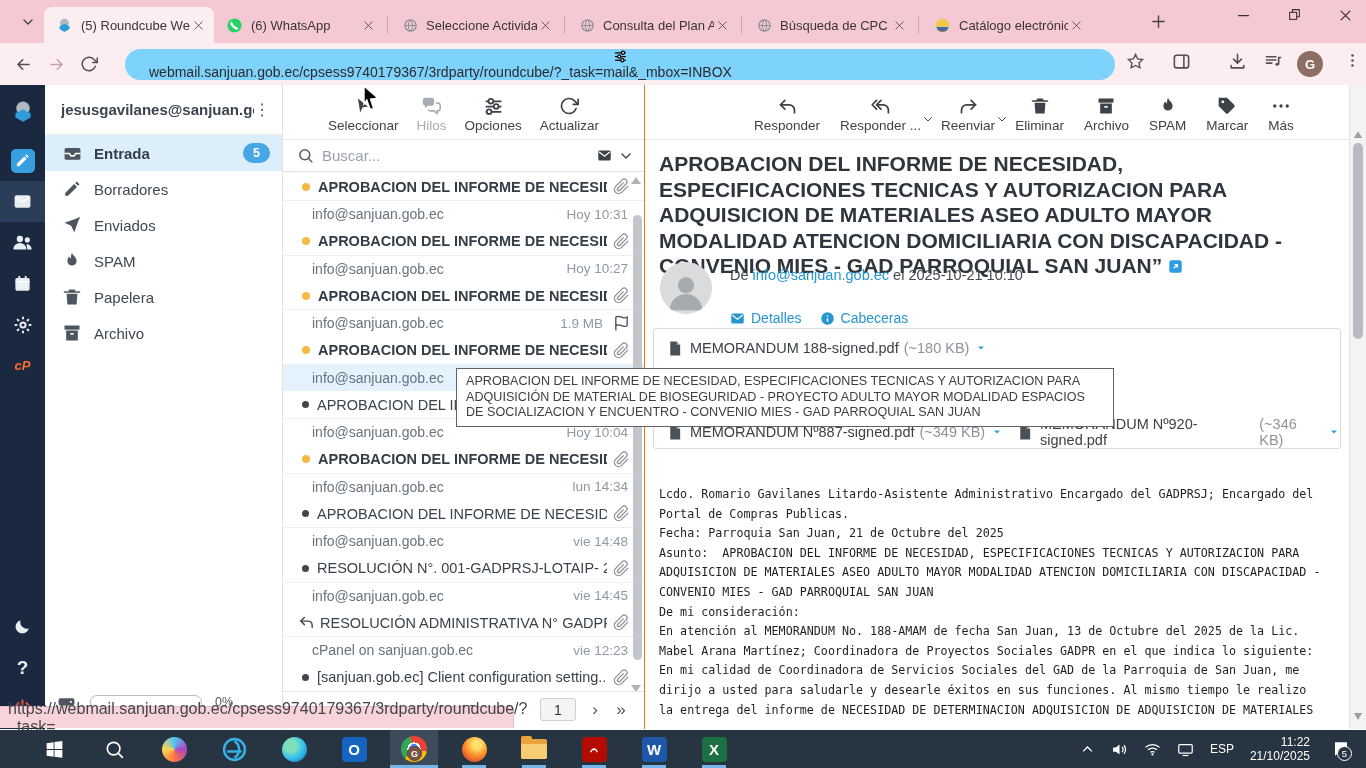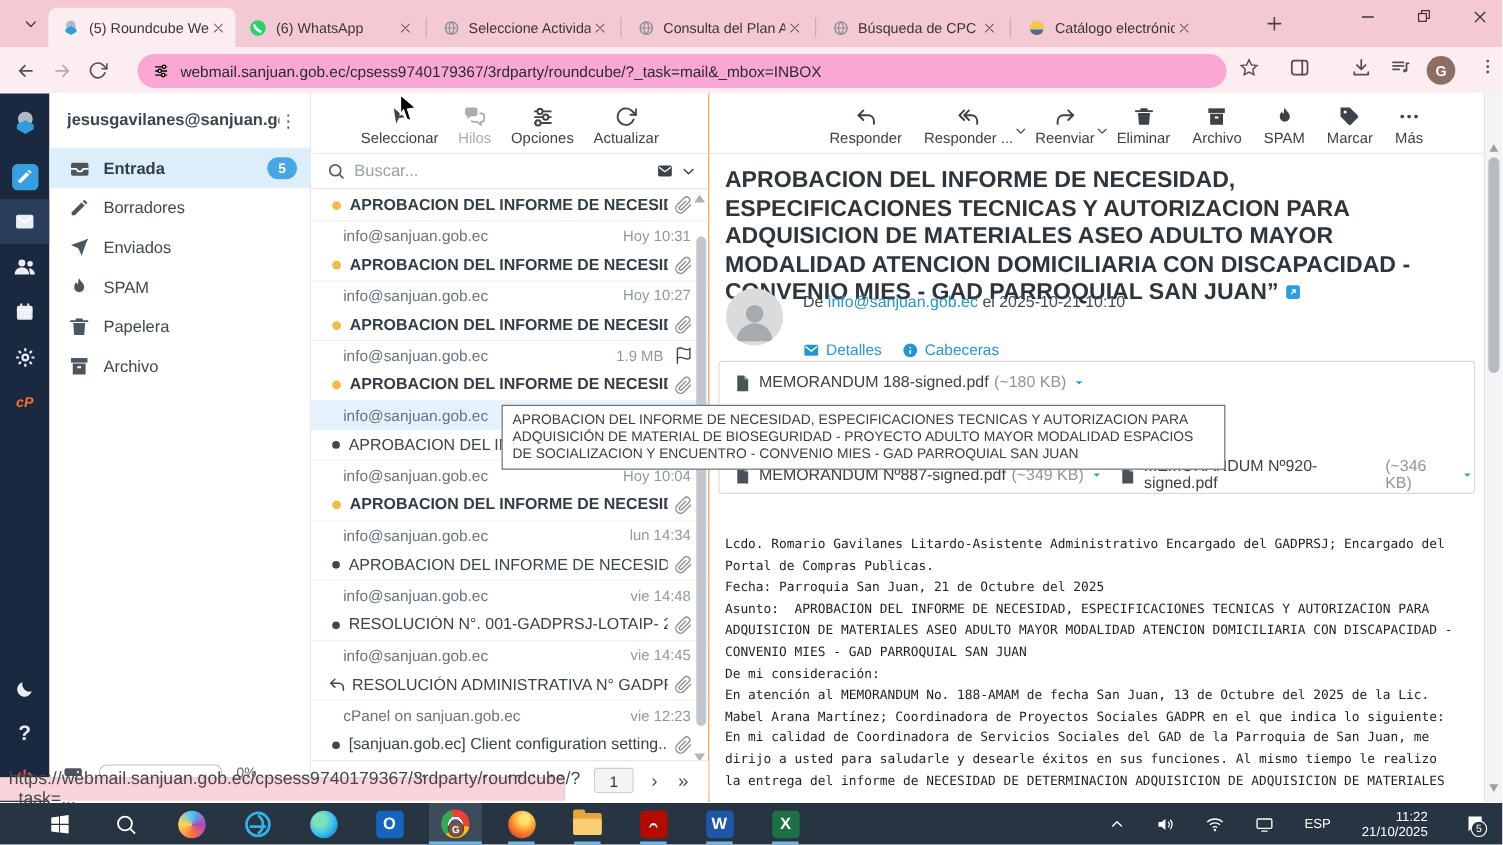--- a/index.html
+++ b/index.html
@@ -18,21 +18,21 @@
   .tab .ttl { flex:1; white-space:nowrap; overflow:hidden; margin-left:8px; }
   .tab .tclose { width:16px; height:16px; border-radius:8px; display:flex; align-items:center; justify-content:center; color:#5a4f53; flex:none; }
   .tab-sep { width:1px; height:18px; background:#d3a3ae; margin:0 3px; }
   #newtab-btn { position:absolute; left:1150px; top:13px; color:#4a4145; }
   .wctl { position:absolute; top:8px; color:#3a3135; }
   #btn-min { left:1236px; } #btn-restore { left:1288px; } #btn-close { left:1338px; }
 
   #btoolbar { position:absolute; left:0; top:43px; width:1366px; height:42px; background:#fcedf0; display:flex; align-items:center; }
   .nav-ic { margin-left:14px; color:#584e52; }
   .nav-ic.dis { color:#c2a4ab; }
-  #omnibox { position:absolute; left:125px; top:49px; width:990px; height:31px; background:#f9a8d4; border-radius:16px; display:flex; align-items:center; padding:0 14px; }
+  #omnibox { position:absolute; left:125px; top:49px; width:990px; height:31px; background:#7dd3fc; border-radius:16px; display:flex; padding:0 14px;flex-direction:column; }
   #omnibox .urltxt { font-size:14px; color:#2b2b2e; margin-left:10px; white-space:nowrap; overflow:hidden; }
   .right-ic { position:absolute; top:52px; color:#584e52; }
   #avatar-g { position:absolute; left:1297px; top:51px; width:26px; height:26px; border-radius:13px; background:#8d6e63; color:#fff; font-size:13px; font-weight:bold; display:flex; align-items:center; justify-content:center; }
 
   
   #rc { position:absolute; left:0; top:85px; width:1366px; height:644px; background:#fff; }
 
   #rail { position:absolute; left:0; top:0; width:45px; height:644px; background:#1b2940; display:flex; flex-direction:column; align-items:center; }
   .rail-item { width:45px; height:41px; display:flex; align-items:center; justify-content:center; color:#e8edf2; }
   .rail-item.active { background:#2a3d59; }
@@ -112,21 +112,21 @@
   #statusbar { position:absolute; left:0; top:706px; width:514px; height:22px; background:#f8d4da; border:1px solid #e7bcc4; border-left:0; border-bottom:0; border-radius:0 4px 0 0; display:flex; align-items:center; padding:0 8px; font-size:16px; color:#41464b; z-index:40; }
   #cursor { position:absolute; left:361px; top:85px; z-index:60; pointer-events:none; }
 
   
   #taskbar { position:absolute; left:0; top:730px; width:1366px; height:38px; background:#273441; z-index:70; display:flex; align-items:center; }
   .tb-cell { position:absolute; top:0; width:48px; height:38px; display:flex; align-items:center; justify-content:center; }
   .tb-cell.open::after { content:""; position:absolute; left:12px; bottom:0; width:24px; height:3px; background:#76b5e7; }
   .tb-cell.activeapp { background:#3d4c5b; }
   .tb-cell.activeapp::after { left:0; width:48px; }
   .appletter { width:25px; height:25px; border-radius:4px; color:#fff; font-weight:bold; font-size:15px; display:flex; align-items:center; justify-content:center; }
-  #tray { position:absolute; right:0; top:730px; height:38px; display:flex; align-items:center; gap:28px; padding-right:10px; color:#fff; z-index:71; }
+  #tray { position:absolute; right:0; top:730px; height:38px; display:flex; align-items:center; gap:16px; padding-right:10px; color:#fff; z-index:71; }
   #tray .txt { font-size:12px; }
   #clockbox { text-align:right; font-size:12px; line-height:14px; }
   #ac-badge { position:absolute; right:4px; bottom:3px; width:15px; height:15px; border-radius:8px; border:1.5px solid #fff; background:#273441; color:#fff; font-size:9.5px; display:flex; align-items:center; justify-content:center; }
   #chrome-ball { width:26px; height:26px; border-radius:13px; position:relative;
      background: radial-gradient(circle at 50% 50%, #4285f4 0 26%, #fff 26% 36%, rgba(0,0,0,0) 36%),
                  conic-gradient(from -18deg, #ea4335 0 120deg, #fbbc05 120deg 240deg, #34a853 240deg 360deg); }
   #chrome-gbadge { position:absolute; left:6px; top:10px; width:15px; height:15px; border-radius:8px; background:#795548; color:#fff; font-size:9px; font-weight:bold; display:flex; align-items:center; justify-content:center; border:1px solid #5d4037; }
   .ball { width:25px; height:25px; border-radius:13px; }
   #folder-ic { position:relative; width:26px; height:20px; }
   #folder-ic .back { position:absolute; left:0; top:0; width:26px; height:20px; border-radius:2px; background:#e8a33d; }

